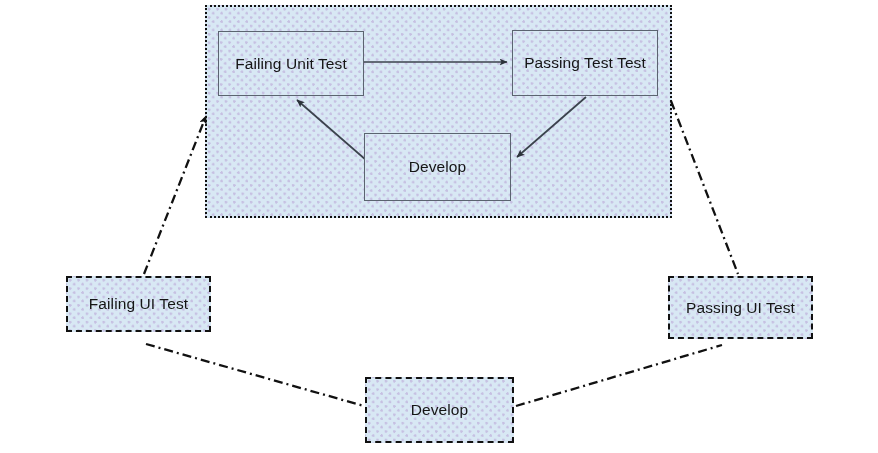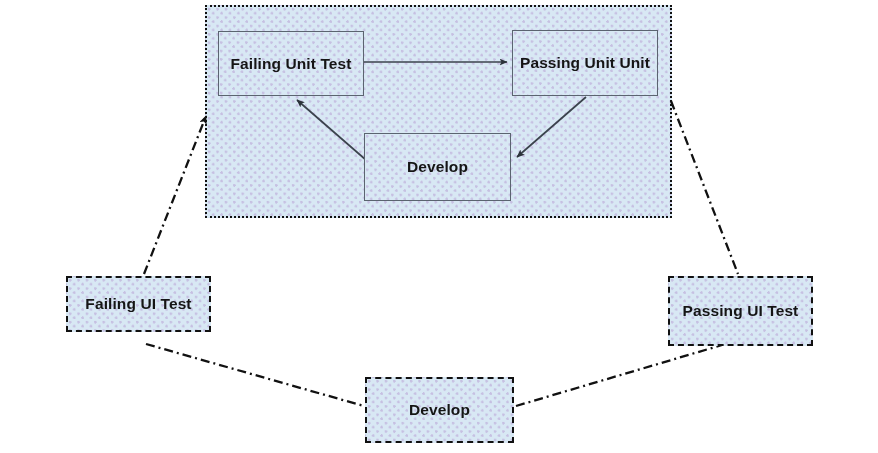--- a/index.html
+++ b/index.html
@@ -31,21 +31,21 @@
   
   .node {
     position: absolute;
     box-sizing: border-box;
     display: flex;
     align-items: center;
     justify-content: center;
     text-align: right;
     color: #151515;
     font-size: 15.5px;
-    font-weight: bold;
+    font-weight: normal;
     line-height: 1.24;
     letter-spacing: .1px;
     
     background-color: #d8e8f4;
     background-image:
       radial-gradient(circle at 2.1px 2.1px, #c6c0e2 1.25px, rgba(198,192,226,0) 1.45px),
       radial-gradient(circle at 6.3px 6.3px, #c6c0e2 1.25px, rgba(198,192,226,0) 1.45px);
     background-size: 8.4px 8.4px, 8.4px 8.4px;
   }
   .node .label { position: relative; z-index: 2; padding: 0 4px; }
@@ -95,32 +95,32 @@
     <line x1="146" y1="344" x2="364" y2="406" stroke="#111111" stroke-width="2.3" stroke-dasharray="9 4 2 4"></line>
 
     <line x1="516" y1="406" x2="722" y2="345" stroke="#111111" stroke-width="2.3" stroke-dasharray="9 4 2 4"></line>
   </svg>
 
   <div class="node solid" id="node-failing-unit-test" style="left: 218px; top: 31px; width: 146px; height: 65px;">
     <span class="label">Failing Unit Test</span>
   </div>
 
   <div class="node solid" id="node-passing-unit-test" style="left: 512px; top: 30px; width: 146px; height: 66px;">
-    <span class="label">Passing Unit Unit</span>
+    <span class="label">Passing Test Test</span>
   </div>
 
   <div class="node solid" id="node-develop-unit" style="left: 364px; top: 133px; width: 147px; height: 68px;">
     <span class="label">Develop</span>
   </div>
 
   <div class="node dashed" id="node-failing-ui-test" style="left: 66px; top: 276px; width: 145px; height: 56px;">
     <span class="label">Failing UI Test</span>
   </div>
 
-  <div class="node dashed" id="node-passing-ui-test" style="left: 668px; top: 276px; width: 145px; height: 70px;">
+  <div class="node dashed" id="node-passing-ui-test" style="left: 668px; top: 276px; width: 145px; height: 63px;">
     <span class="label">Passing UI Test</span>
   </div>
 
   <div class="node dashed" id="node-develop-ui" style="left: 365px; top: 377px; width: 149px; height: 66px;">
     <span class="label">Develop</span>
   </div>
 
 </div>
 
 </body></html>

